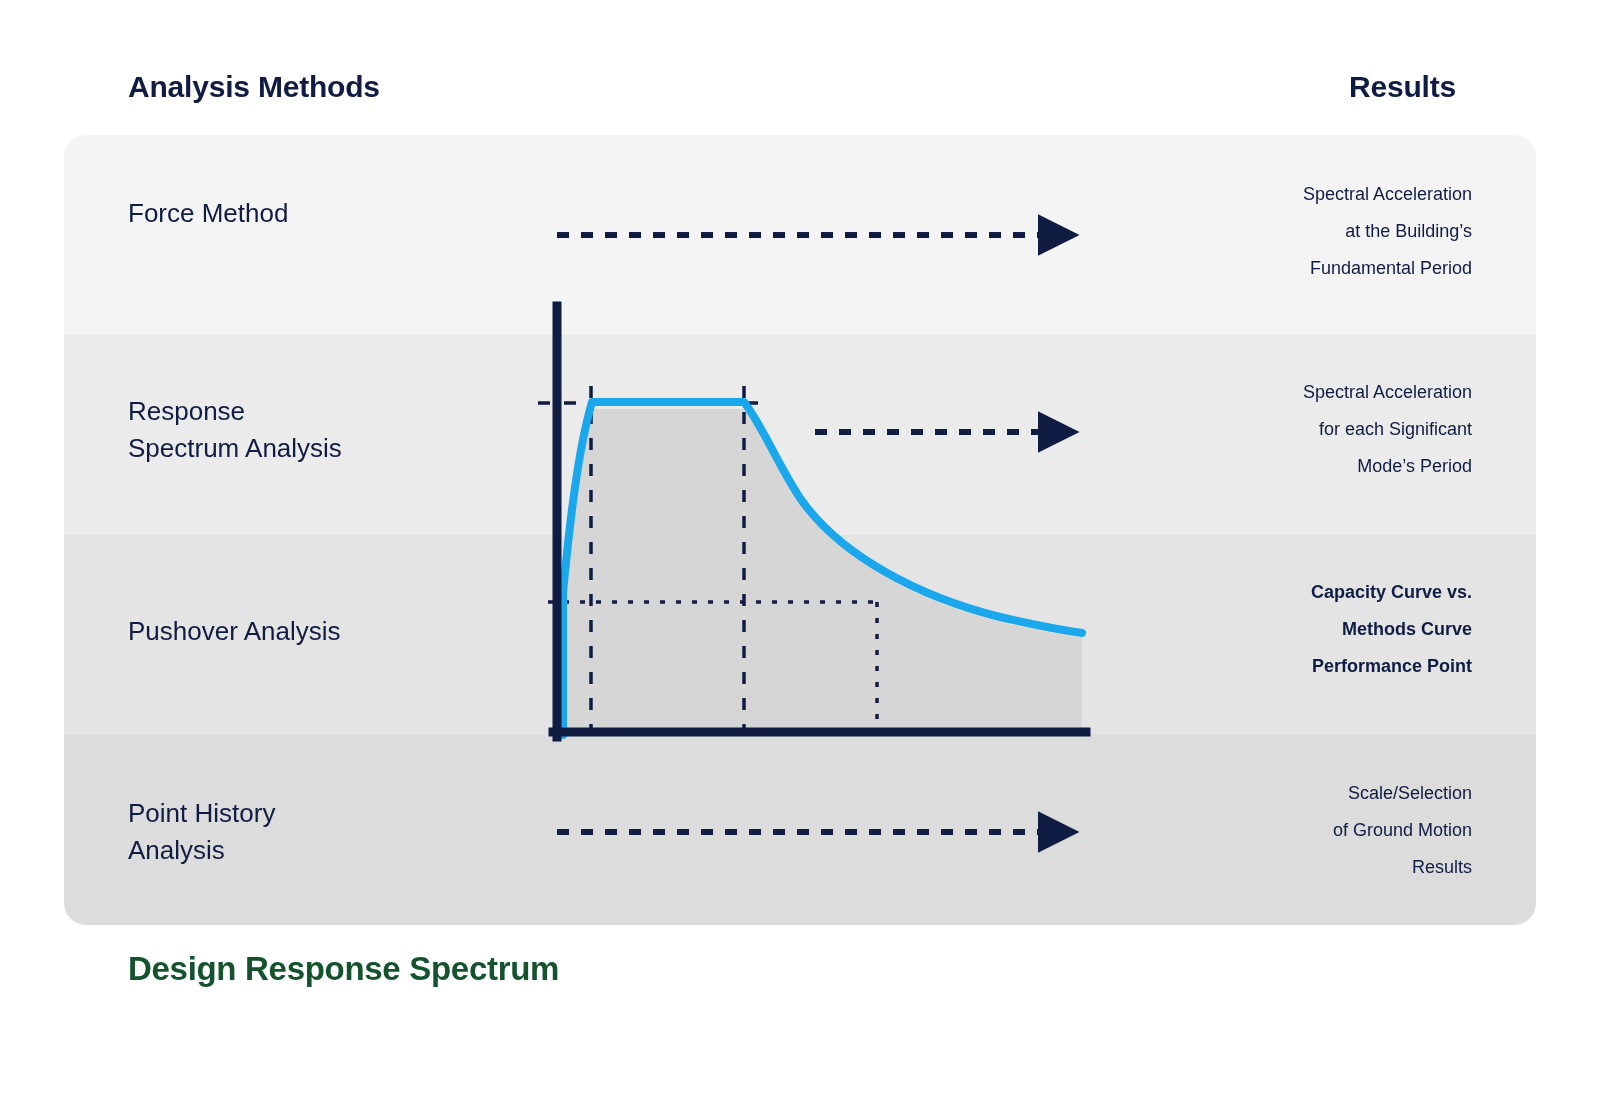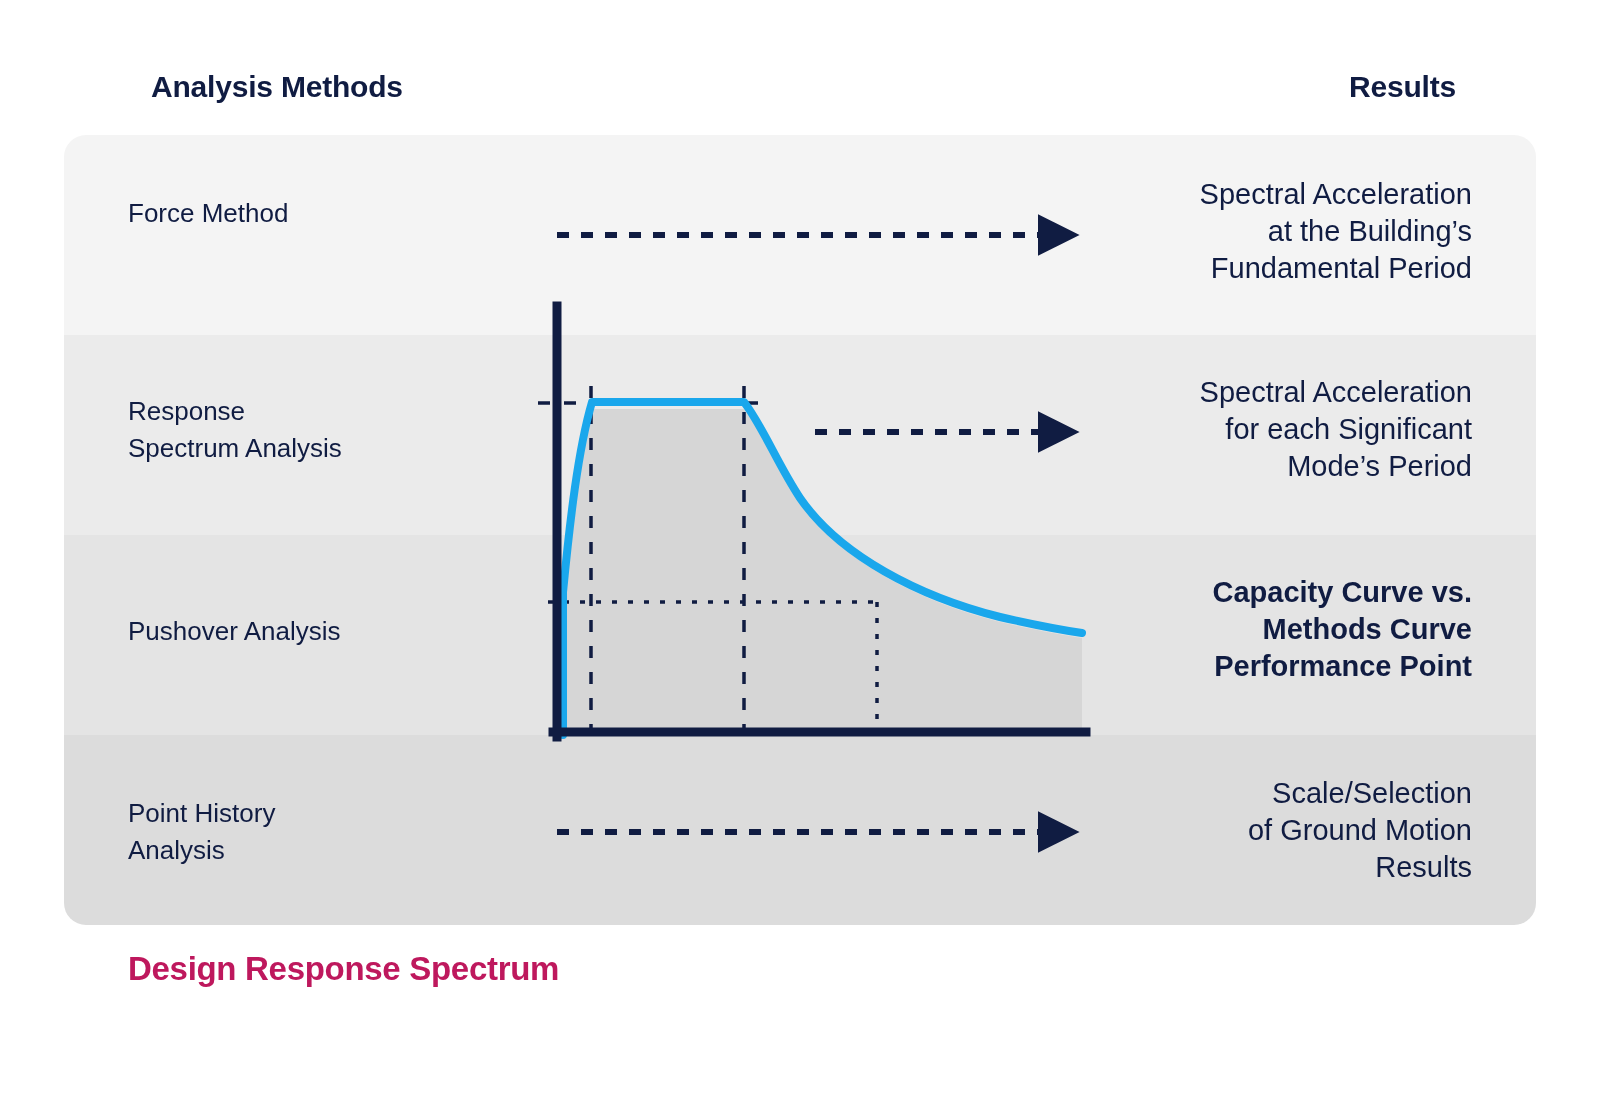--- a/index.html
+++ b/index.html
@@ -13,21 +13,21 @@
 
   
   .col-header {
     position:absolute;
     font-size:30px;
     font-weight:bold;
     color:#101c42;
     letter-spacing:-0.2px;
     white-space:nowrap;
   }
-  #hdr-methods { left:128px; top:70px;margin-left:23px; }
+  #hdr-methods { left:128px; top:70px; }
   #hdr-results { right:144px; top:70px; text-align:right; }
 
   
   #panel {
     position:absolute;
     left:64px; top:135px;
     width:1472px; height:790px;
     border-radius:22px;
     overflow:hidden;
   }
@@ -44,21 +44,21 @@
     width:420px;
     font-size:26px;
     line-height:37px;
     color:#101c42;
     text-align:left;
   }
   .result-label {
     position:absolute;
     right:64px;
     width:420px;
-    font-size:29px;
+    font-size:18px;
     line-height:37px;
     color:#101c42;
     text-align:right;
   }
 
   #m-0 { top:60px; }
   #m-1 { top:258px; }
   #m-2 { top:478px; }
   #m-3 { top:660px; }
 
@@ -74,21 +74,21 @@
     width:1600px; height:1102px;
     pointer-events:none;
   }
 
   
   #caption {
     position:absolute;
     left:128px; top:950px;
     font-size:33px;
     font-weight:bold;
-    color:#be185d;
+    color:#14532d;
     letter-spacing:-0.3px;
     white-space:nowrap;
   }
 </style>
 </head>
 <body>
 
 <div id="root">
 
   <div class="col-header" id="hdr-methods">Analysis Methods</div>

